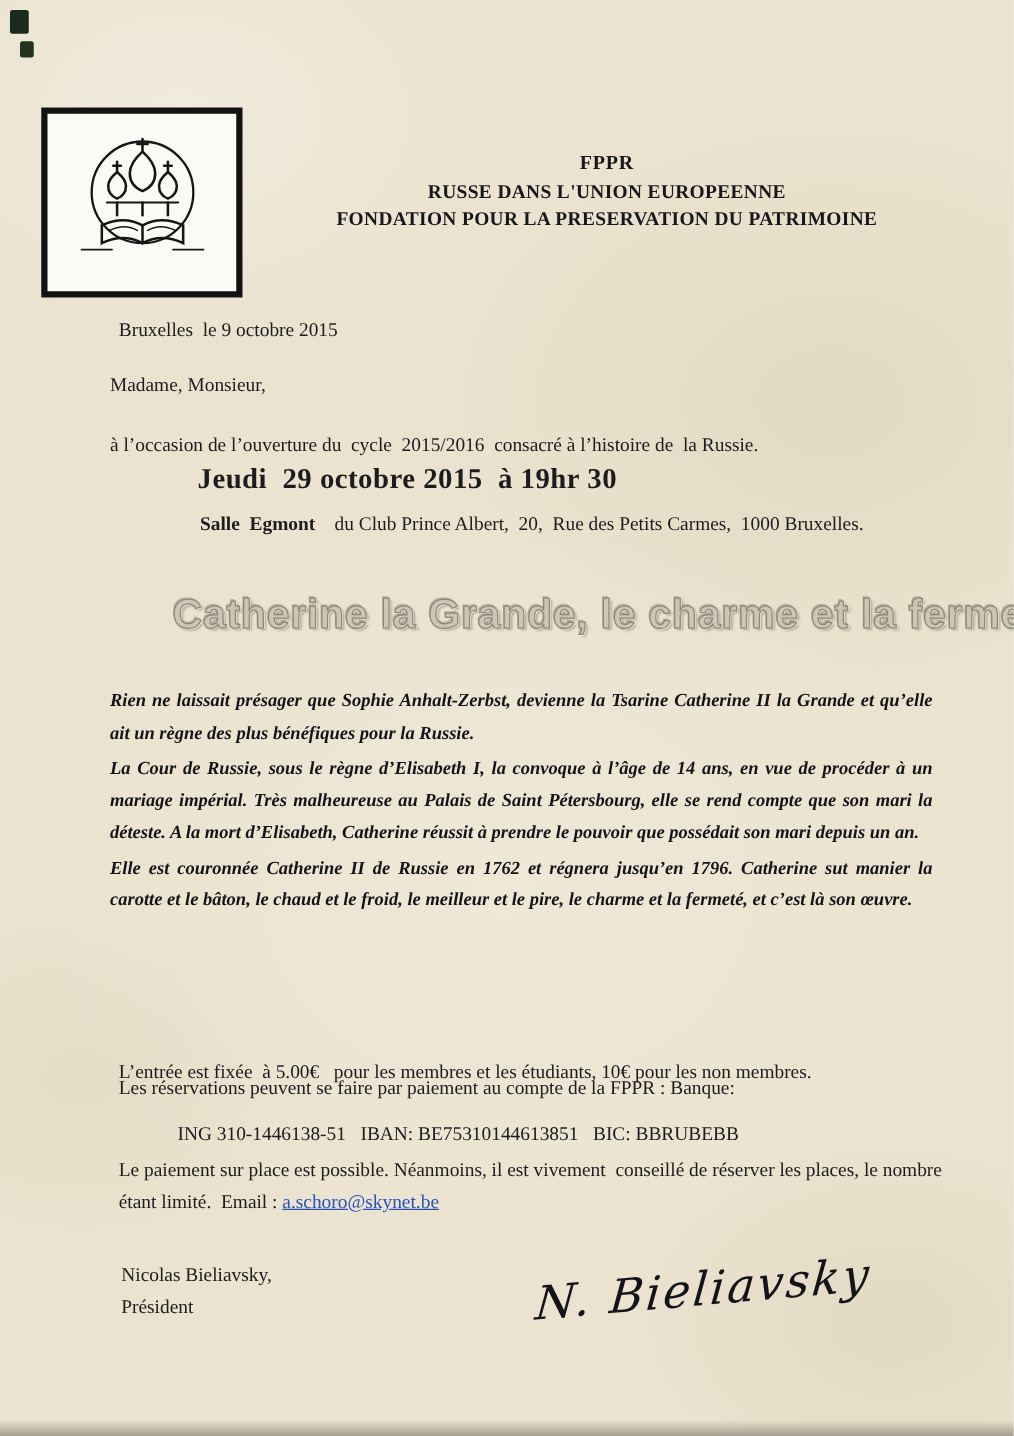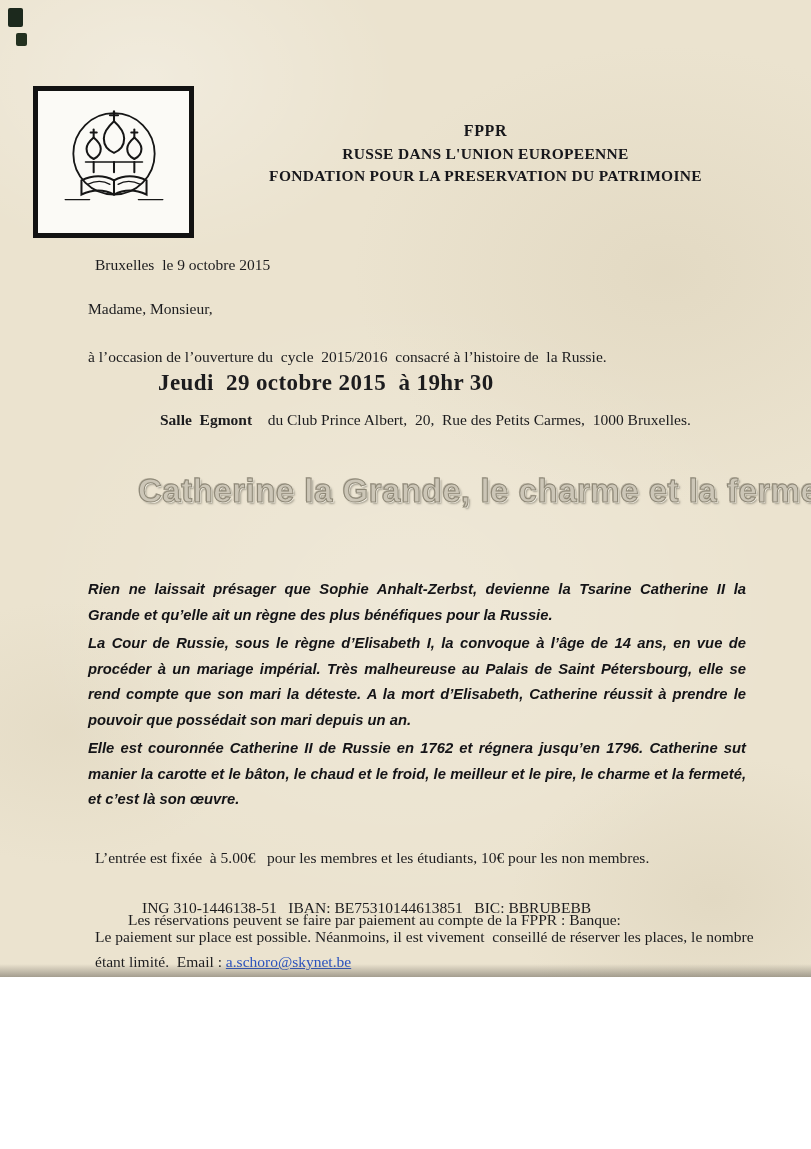--- a/index.html
+++ b/index.html
@@ -1,17 +1,17 @@
 <!DOCTYPE html>
 <html><head>
 <meta charset="utf-8">
 <style>
   html,body{margin:0;padding:0;}
   .page{
-    position:relative;width:811px;height:977px;overflow:hidden;
+    position:relative;width:811px;height:1149px;overflow:hidden;
     background-color:#ebe3cf;
     background-image:
       radial-gradient(ellipse 420px 300px at 18% 8%,  rgba(255,255,255,0.30), transparent 60%),
       radial-gradient(ellipse 520px 380px at 82% 28%, rgba(208,196,168,0.30), transparent 60%),
       radial-gradient(ellipse 640px 520px at 50% 62%, rgba(255,255,255,0.18), transparent 60%),
       radial-gradient(ellipse 340px 240px at 88% 92%, rgba(203,191,163,0.28), transparent 60%),
       radial-gradient(ellipse 300px 220px at 8% 75%,  rgba(210,199,172,0.25), transparent 60%);
     font-family:"Liberation Serif", serif;
     color:#1c1c1e;
   }
@@ -46,27 +46,27 @@
   .talk-title{
     position:absolute;left:138px;top:472px;
     font-family:"Liberation Sans", sans-serif;font-weight:bold;font-size:33px;
     letter-spacing:0.5px;color:#ccc6b7;
     -webkit-text-stroke:1px #8d8776;
     text-shadow:1px 1px 0 #f5f1e5, 2px 2px 2px rgba(112,107,94,0.55), -1px -1px 0 rgba(130,125,110,0.45);
     white-space:nowrap;
   }
 
   .abstract{position:absolute;left:88px;top:549px;width:658px;
-    font-family:Liberation Sans, sans-serif;font-weight:bold;font-style:italic;
-    font-size:14.8px;line-height:25.5px;color:#141417;text-align:justify;margin-top:28px;}
+    font-family:Liberation Serif, serif;font-weight:bold;font-style:italic;
+    font-size:14.8px;line-height:25.5px;color:#141417;text-align:justify;}
   .abstract p{margin:0 0 3px 0;}
 
   .closing{left:95px;top:787px;width:656px;line-height:24px;}
   .price{left:95px;top:849px;}
-  .reserv{left:95px;top:911px;margin-left:33px;}
+  .reserv{left:95px;top:862px;}
   .bank{left:142px;top:899px;}
   .payment{left:95px;top:924px;width:662px;line-height:25px;}
   .email{color:#2a52be;text-decoration:underline;cursor:pointer;}
 
   .valediction{left:97px;top:987px;}
   .signatory-name{left:97px;top:1012px;}
   .signatory-title{left:97px;top:1037px;}
   .signature{position:absolute;left:428px;top:1010px;
     font-family:"DejaVu Serif", serif;font-style:italic;
     font-size:37px;color:#13131a;letter-spacing:2px;

